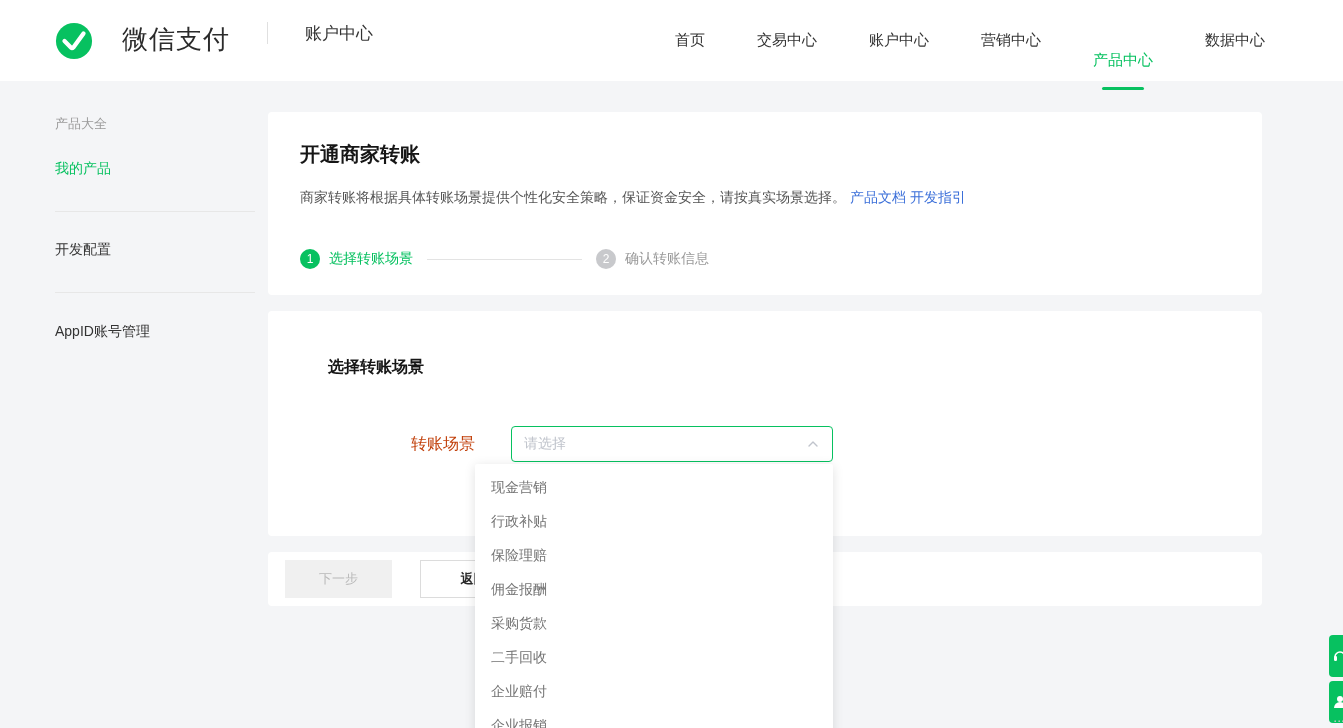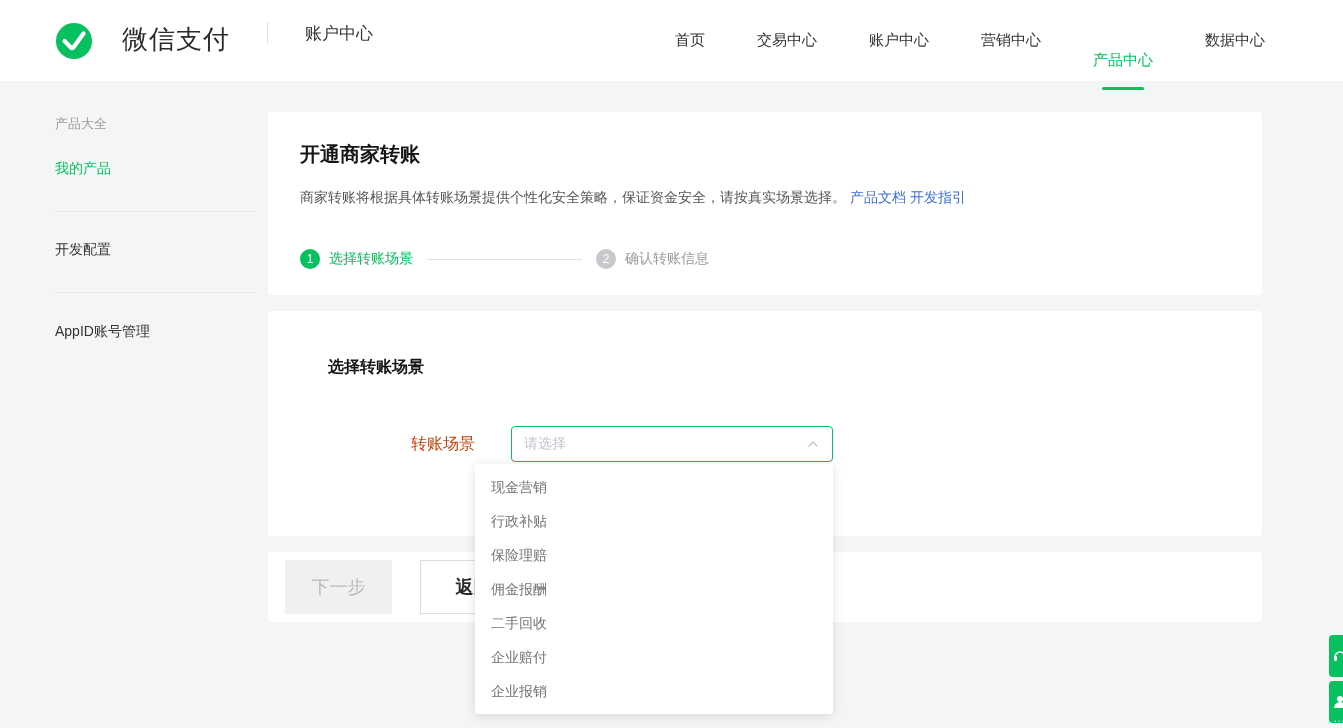--- a/index.html
+++ b/index.html
@@ -58,21 +58,21 @@
   .select-wrap { position: relative; width: 358px; padding-left: 36px; }
   .select-box { height: 36px; border: 1px solid #07c160; border-radius: 4px; background: #fff; display: flex; align-items: center; padding: 0 12px; cursor: pointer; }
   .select-placeholder { font-size: 14px; color: #c0c4cc; flex: 1; }
   .select-arrow { width: 14px; height: 14px; flex: none; }
 
   .dropdown { position: absolute; top: calc(100% + 2px); left: 0; width: 100%; background: #fff; box-shadow: 0 2px 12px rgba(0,0,0,0.12); border-radius: 2px; z-index: 20; padding: 6px 0; }
   .dropdown-option { height: 34px; line-height: 34px; padding: 0 16px; font-size: 14px; color: #737373; cursor: pointer; white-space: nowrap; }
 
   
   .card-actions { margin-top: 16px; padding: 8px 17px; display: flex; align-items: center; gap: 28px; }
-  .btn { width: 107px; height: 54px; border-radius: 0; font-size: 18px; display: flex; align-items: center; justify-content: center; cursor: pointer; border: none; }
+  .btn { width: 107px; height: 38px; border-radius: 0; font-size: 13px; display: flex; align-items: center; justify-content: center; cursor: pointer; border: none; }
   .btn-next { background: #f0f0f0; color: #b9b9b9; cursor: not-allowed; }
   .btn-back { background: #fff; border: 1px solid #dcdcdc; color: #2b2b2b; font-weight: bold; }
 
   
   .float-btns { position: absolute; right: -30px; bottom: 5px; display: flex; flex-direction: column; gap: 4px; z-index: 30; }
   .float-btn { width: 44px; height: 42px; background: #07c160; border-radius: 4px; display: flex; align-items: center; padding-left: 3px; cursor: pointer; }
   .float-btn svg { width: 16px; height: 16px; }
   .ellipsis { position: absolute; right: 28px; bottom: -2px; font-size: 14px; color: #c9c9c9; }
 </style>
 </head>
@@ -140,20 +140,21 @@
               <span class="select-placeholder">请选择</span>
               <svg class="select-arrow" viewBox="0 0 14 14">
                 <polyline points="3,9 7,5 11,9" fill="none" stroke="#c0c4cc" stroke-width="1.4" stroke-linecap="round" stroke-linejoin="round"></polyline>
               </svg>
             </div>
             <div class="dropdown">
               <div class="dropdown-option">现金营销</div>
               <div class="dropdown-option">行政补贴</div>
               <div class="dropdown-option">保险理赔</div>
               <div class="dropdown-option">佣金报酬</div>
+              <div class="dropdown-option">采购货款</div>
               <div class="dropdown-option">二手回收</div>
               <div class="dropdown-option">企业赔付</div>
               <div class="dropdown-option">企业报销</div>
             </div>
           </div>
         </div>
       </div>
 
       <div class="card card-actions">
         <button class="btn btn-next">下一步</button>

